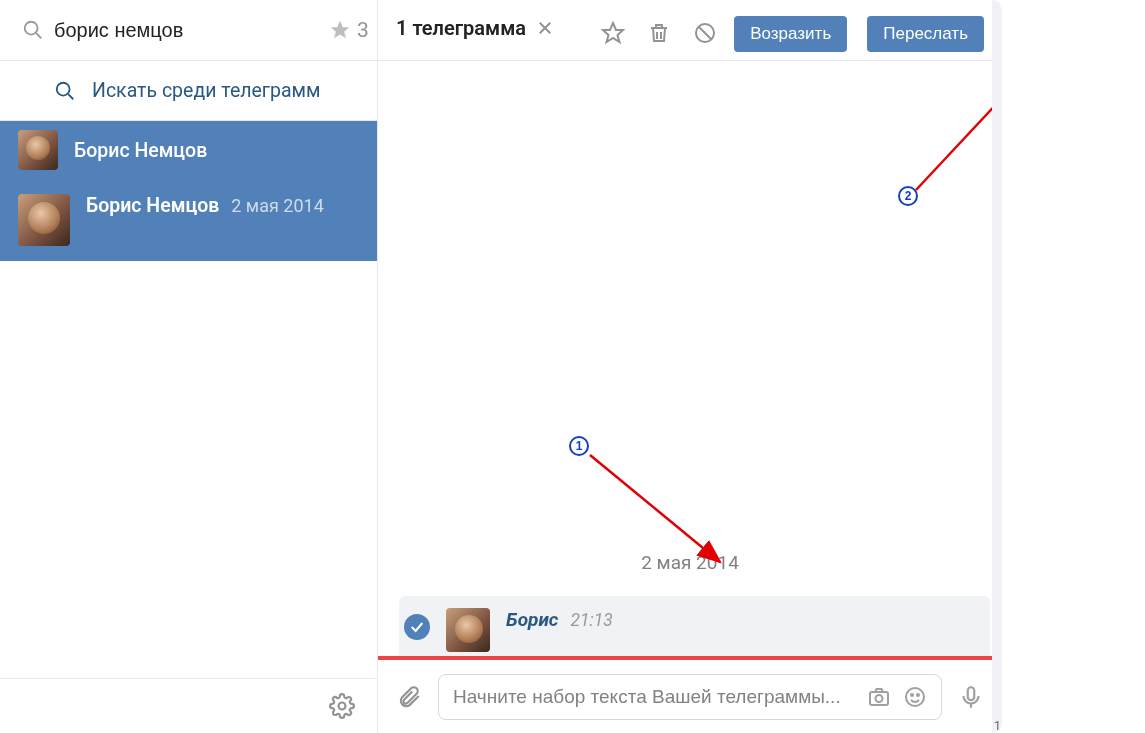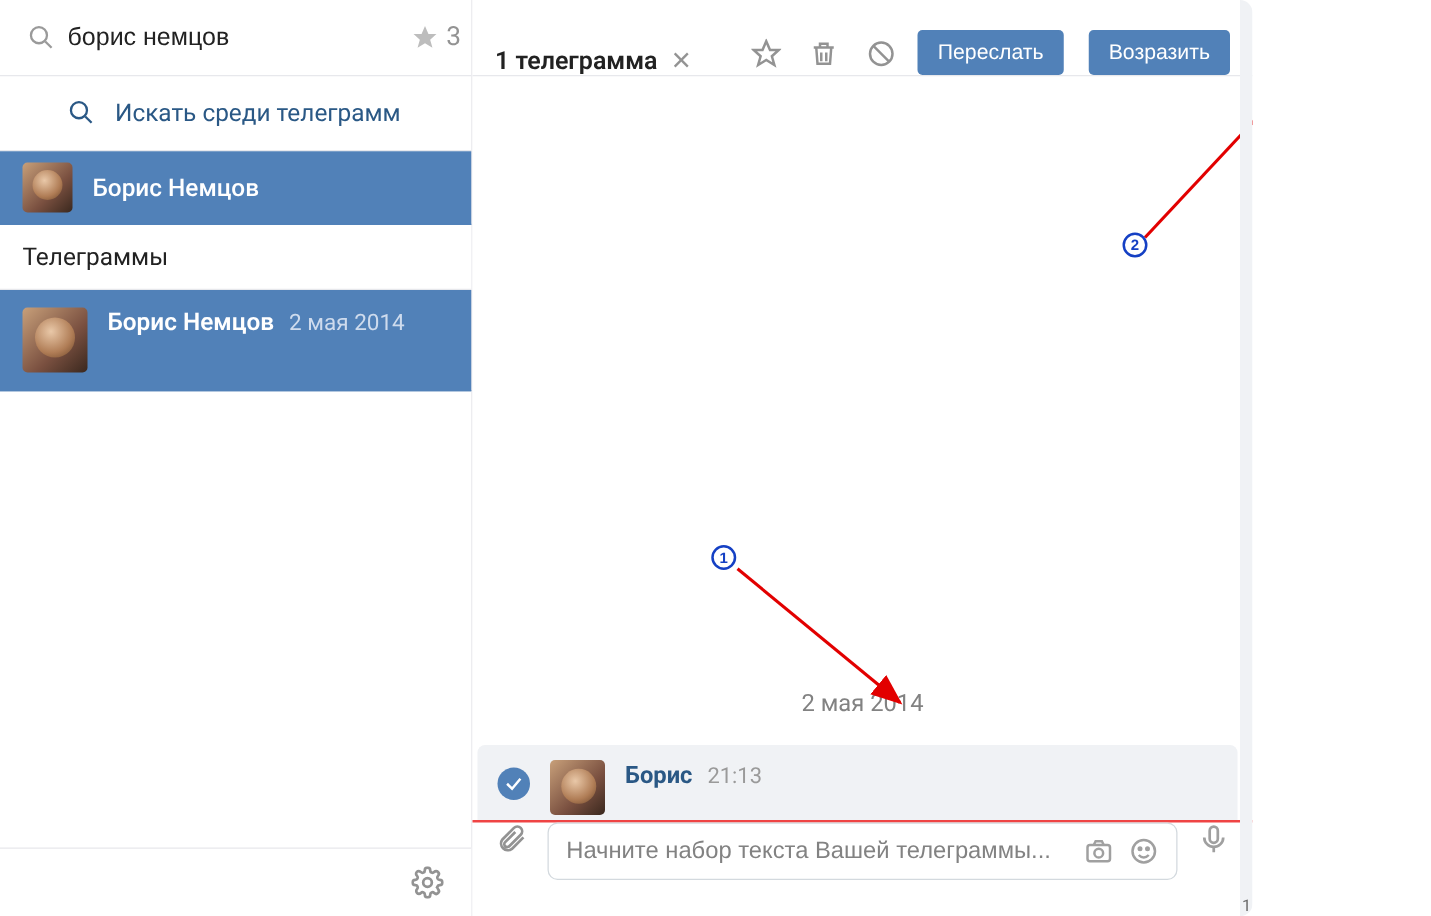--- a/index.html
+++ b/index.html
@@ -9,21 +9,21 @@
   
   .sidebar { width:378px; height:100%; border-right:1px solid #e7e8ec; display:flex; flex-direction:column; background:#fff; position:relative; }
   .search-row { display:flex; align-items:center; height:61px; padding:0 14px 0 22px; border-bottom:1px solid #e7e8ec; gap:10px; }
   .search-icon svg { width:22px; height:22px; display:block; }
   .search-input { flex:1; border:none; outline:none; font-size:20px; color:#222; background:transparent; }
   .search-star { display:flex; align-items:center; color:#939393; gap:6px; font-size:21px; }
   .search-star svg { width:22px; height:22px; display:block; }
   .search-clear svg { width:20px; height:20px; display:block; }
   .search-clear { color:#939393; cursor:pointer; margin-left:8px; }
 
-  .search-telegrams { display:flex; align-items:flex-start; gap:16px; padding:18px 22px 18px 54px; color:#2a5885; font-size:19.5px; border-bottom:1px solid #e7e8ec; cursor:pointer; }
+  .search-telegrams { display:flex; align-items:center; gap:16px; padding:18px 22px 18px 54px; color:#2a5885; font-size:19.5px; border-bottom:1px solid #e7e8ec; cursor:pointer; }
   .search-telegrams svg { width:22px; height:22px; display:block; }
 
   .section-head { padding:14px 18px; font-size:19.5px; color:#222; border-bottom:1px solid #e7e8ec; background:#fff; }
 
   .contact-row { display:flex; align-items:center; gap:16px; height:59px; padding:0 18px; border-bottom:1px solid #e7e8ec; cursor:pointer; }
   .contact-row.selected { background:#5181b8; color:#fff; border-bottom:1px solid #5181b8; }
   .contact-row.selected .contact-name { color:#fff; }
   .contact-name { font-size:19.5px; color:#222; font-weight:500; }
   .avatar { width:40px; height:40px; border-radius:4px; background:linear-gradient(135deg,#c8a07a 0%,#7a5040 60%,#3a281e 100%); flex:none; position:relative; overflow:hidden; }
   .avatar::after{ content:""; position:absolute; left:8px; top:6px; width:24px; height:24px; border-radius:50%; background:radial-gradient(circle at 40% 35%, #e9c8a8 0%, #b07d56 60%, #6a4428 100%); }
@@ -35,44 +35,44 @@
   .tele-top { display:flex; align-items:baseline; gap:12px; }
   .tele-name { font-size:19.5px; font-weight:600; color:#fff; }
   .tele-date { font-size:18px; color:#cedbed; }
   .tele-preview { font-size:18px; color:#e9eff7; white-space:nowrap; overflow:hidden; text-overflow:ellipsis; margin-top:2px; }
 
   .sidebar-gear { position:absolute; left:0; right:0; bottom:0; height:55px; display:flex; align-items:center; justify-content:flex-end; padding:0 22px; border-top:1px solid #e7e8ec; background:#fff; }
   .sidebar-gear svg { width:26px; height:26px; display:block; color:#939393; }
 
   
   .main { flex:1; height:100%; display:flex; flex-direction:column; background:#fff; position:relative; }
-  .topbar { height:61px; border-bottom:1px solid #e7e8ec; display:flex; align-items:flex-end; padding:0 18px; gap:12px; }
+  .topbar { height:61px; border-bottom:1px solid #e7e8ec; display:flex; align-items:flex-start; padding:16px 18px; gap:12px; }
   .topbar-title { font-size:20px; font-weight:600; color:#222; display:flex; align-items:center; gap:10px; }
   .topbar-title .close-x svg { width:18px; height:18px; display:block; color:#939393; }
   .topbar-spacer { flex:1; }
   .topbar-ico { width:34px; height:34px; display:flex; align-items:center; justify-content:center; color:#939393; cursor:pointer; }
   .topbar-ico svg { width:24px; height:24px; display:block; }
   .btn { height:36px; padding:0 16px; border-radius:4px; background:#5181b8; color:#fff; font-size:17px; border:none; cursor:pointer; }
   .btn + .btn { margin-left:8px; }
 
   .thread { flex:1; position:relative; overflow:hidden; }
   .date-div { position:absolute; left:0; right:0; top:490px; text-align:center; color:#828282; font-size:19px; }
-  .msg-block { position:absolute; left:4px; right:12px; top:535px; background:#f0f2f5; border-radius:6px; padding:12px 16px; display:flex; align-items:flex-start; gap:16px; }
+  .msg-block { position:absolute; left:21px; right:12px; top:535px; background:#f0f2f5; border-radius:6px; padding:12px 5px; display:flex; align-items:flex-start; gap:16px;font-style:italic; }
   .sel-check { width:26px; height:26px; border-radius:50%; background:#5181b8; display:flex; align-items:center; justify-content:center; color:#fff; flex:none; margin-top:6px; }
   .sel-check svg { width:16px; height:16px; display:block; }
   .msg-avatar { width:44px; height:44px; border-radius:4px; background:linear-gradient(135deg,#c8a07a 0%,#7a5040 60%,#3a281e 100%); flex:none; position:relative; overflow:hidden; }
   .msg-avatar::after{ content:""; position:absolute; left:9px; top:7px; width:28px; height:28px; border-radius:50%; background:radial-gradient(circle at 40% 35%, #e9c8a8 0%, #b07d56 60%, #6a4428 100%); }
   .msg-body { flex:1; min-width:0; }
   .msg-head { display:flex; align-items:baseline; gap:12px; }
   .msg-sender { font-size:19px; font-weight:700; color:#2a5885; }
   .msg-time { font-size:17.5px; color:#9a9a9a;text-align:right; }
   .msg-text { font-size:19px; color:#222; margin-top:1px; }
   .msg-text a { color:#2a5885; text-decoration:none; }
 
-  .compose { height:77px; border-top:2px solid #ef4444; display:flex; padding:0 18px; gap:16px; }
+  .compose { height:77px; border-top:4px solid #ef4444; display:flex; align-items:center; padding:0 18px; gap:16px; }
   .clip svg { width:26px; height:26px; display:block; color:#939393; }
   .compose-input-wrap { flex:1; display:flex; align-items:center; height:46px; border:1px solid #d3d9de; border-radius:8px; padding:0 14px; gap:12px; }
   .compose-input { flex:1; border:none; outline:none; font-size:19px; color:#222; background:transparent; }
   .compose-input::placeholder { color:#828282; }
   .trail-ico svg { width:24px; height:24px; display:block; color:#a0a0a0; }
   .mic svg { width:26px; height:26px; display:block; color:#a0a0a0; }
 
   
   .anno { position:absolute; pointer-events:none; }
   .badge { position:absolute; width:20px; height:20px; border-radius:50%; background:#fff; border:2px solid #1540c4; color:#1540c4; font-size:12px; font-weight:700; display:flex; align-items:center; justify-content:center; font-family:Arial,sans-serif; }
@@ -117,21 +117,20 @@
         </svg>
       <span>Искать среди телеграмм</span>
     </div>
 
 
     <div class="contact-row selected">
       <div class="avatar"></div>
       <span class="contact-name">Борис Немцов</span>
     </div>
 
-    <div class="section-head">Телеграммы</div>
 
     <div class="tele-row">
       <div class="avatar-lg"></div>
       <div class="tele-meta">
         <div class="tele-top">
           <span class="tele-name">Борис Немцов</span>
           <span class="tele-date">2 мая 2014</span>
         </div>
       </div>
     </div>
@@ -172,22 +171,22 @@
             <line x1="10" y1="11" x2="10" y2="18"></line>
             <line x1="14" y1="11" x2="14" y2="18"></line>
           </svg>
       </span>
       <span class="topbar-ico">
         <svg viewBox="0 0 24 24" fill="none" stroke="currentColor" stroke-width="2">
             <circle cx="12" cy="12" r="9"></circle>
             <line x1="5.5" y1="5.5" x2="18.5" y2="18.5"></line>
           </svg>
       </span>
+      <button class="btn">Возразить</button>
       <button class="btn">Переслать</button>
-      <button class="btn">Возразить</button>
     </div>
 
     <div class="thread">
       <div class="date-div">2 мая 2014</div>
 
       <div class="msg-block">
         <div class="sel-check">
           <svg viewBox="0 0 24 24" fill="none" stroke="#fff" stroke-width="3">
               <polyline points="4,12 10,18 20,6"></polyline>
             </svg>

